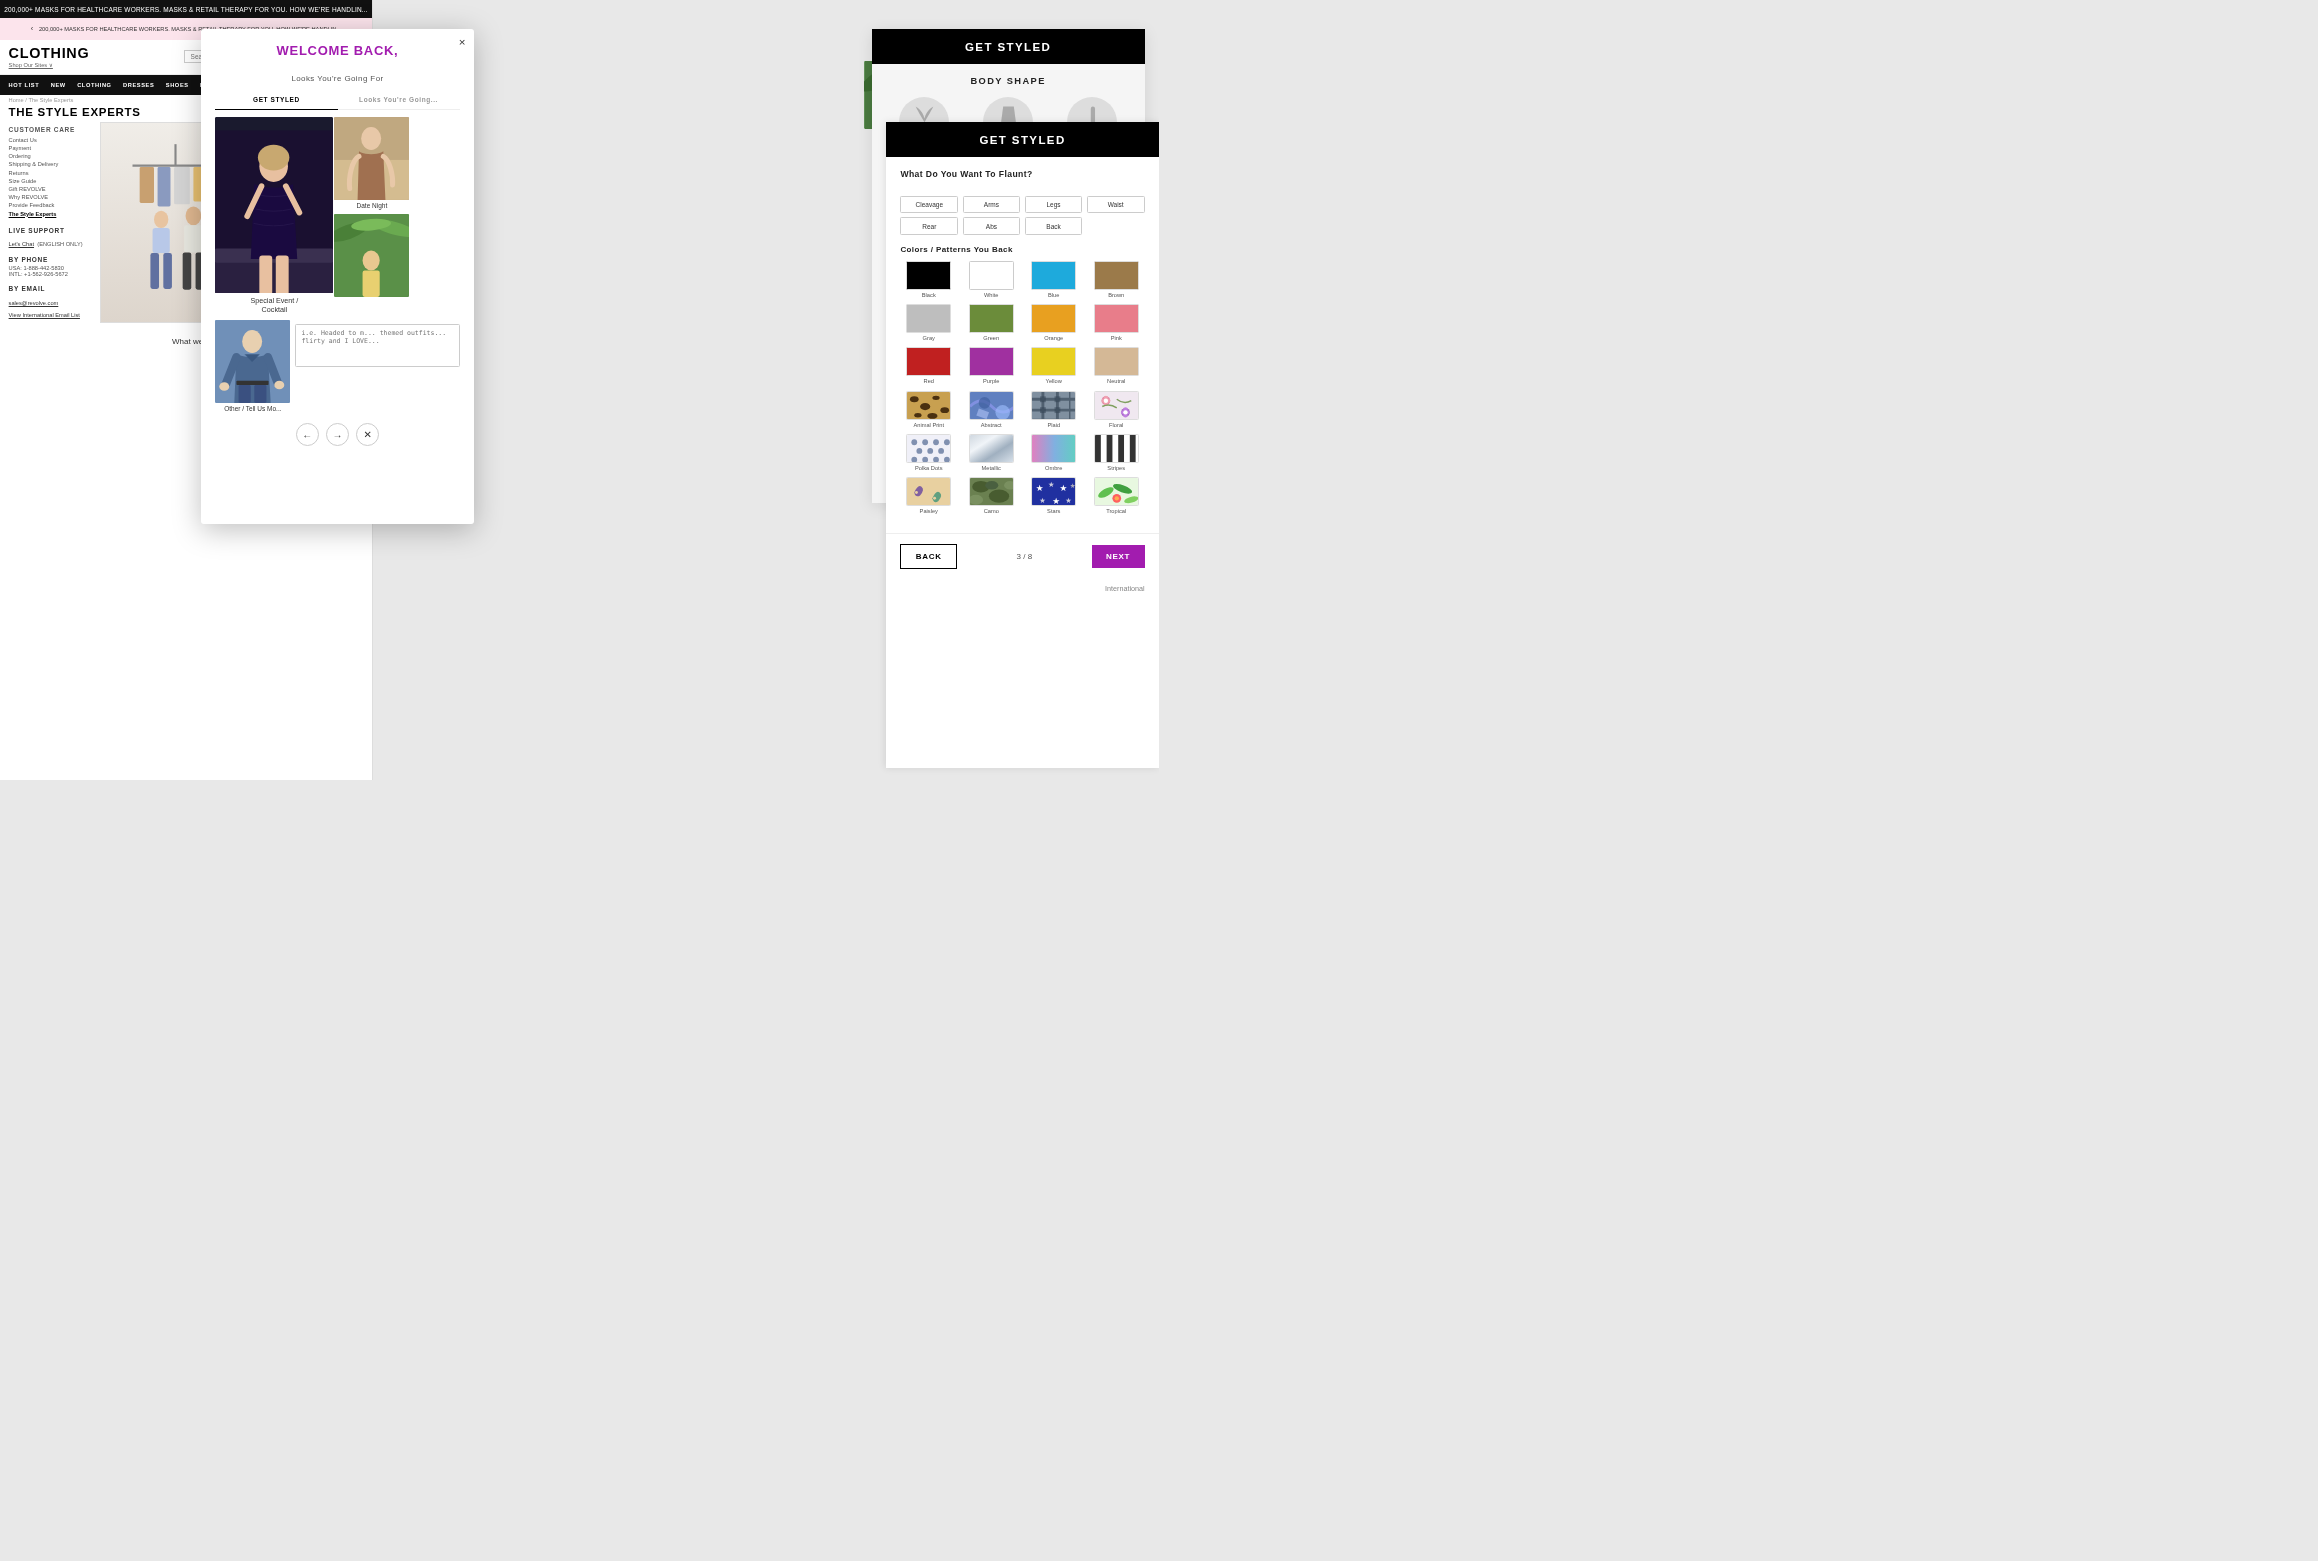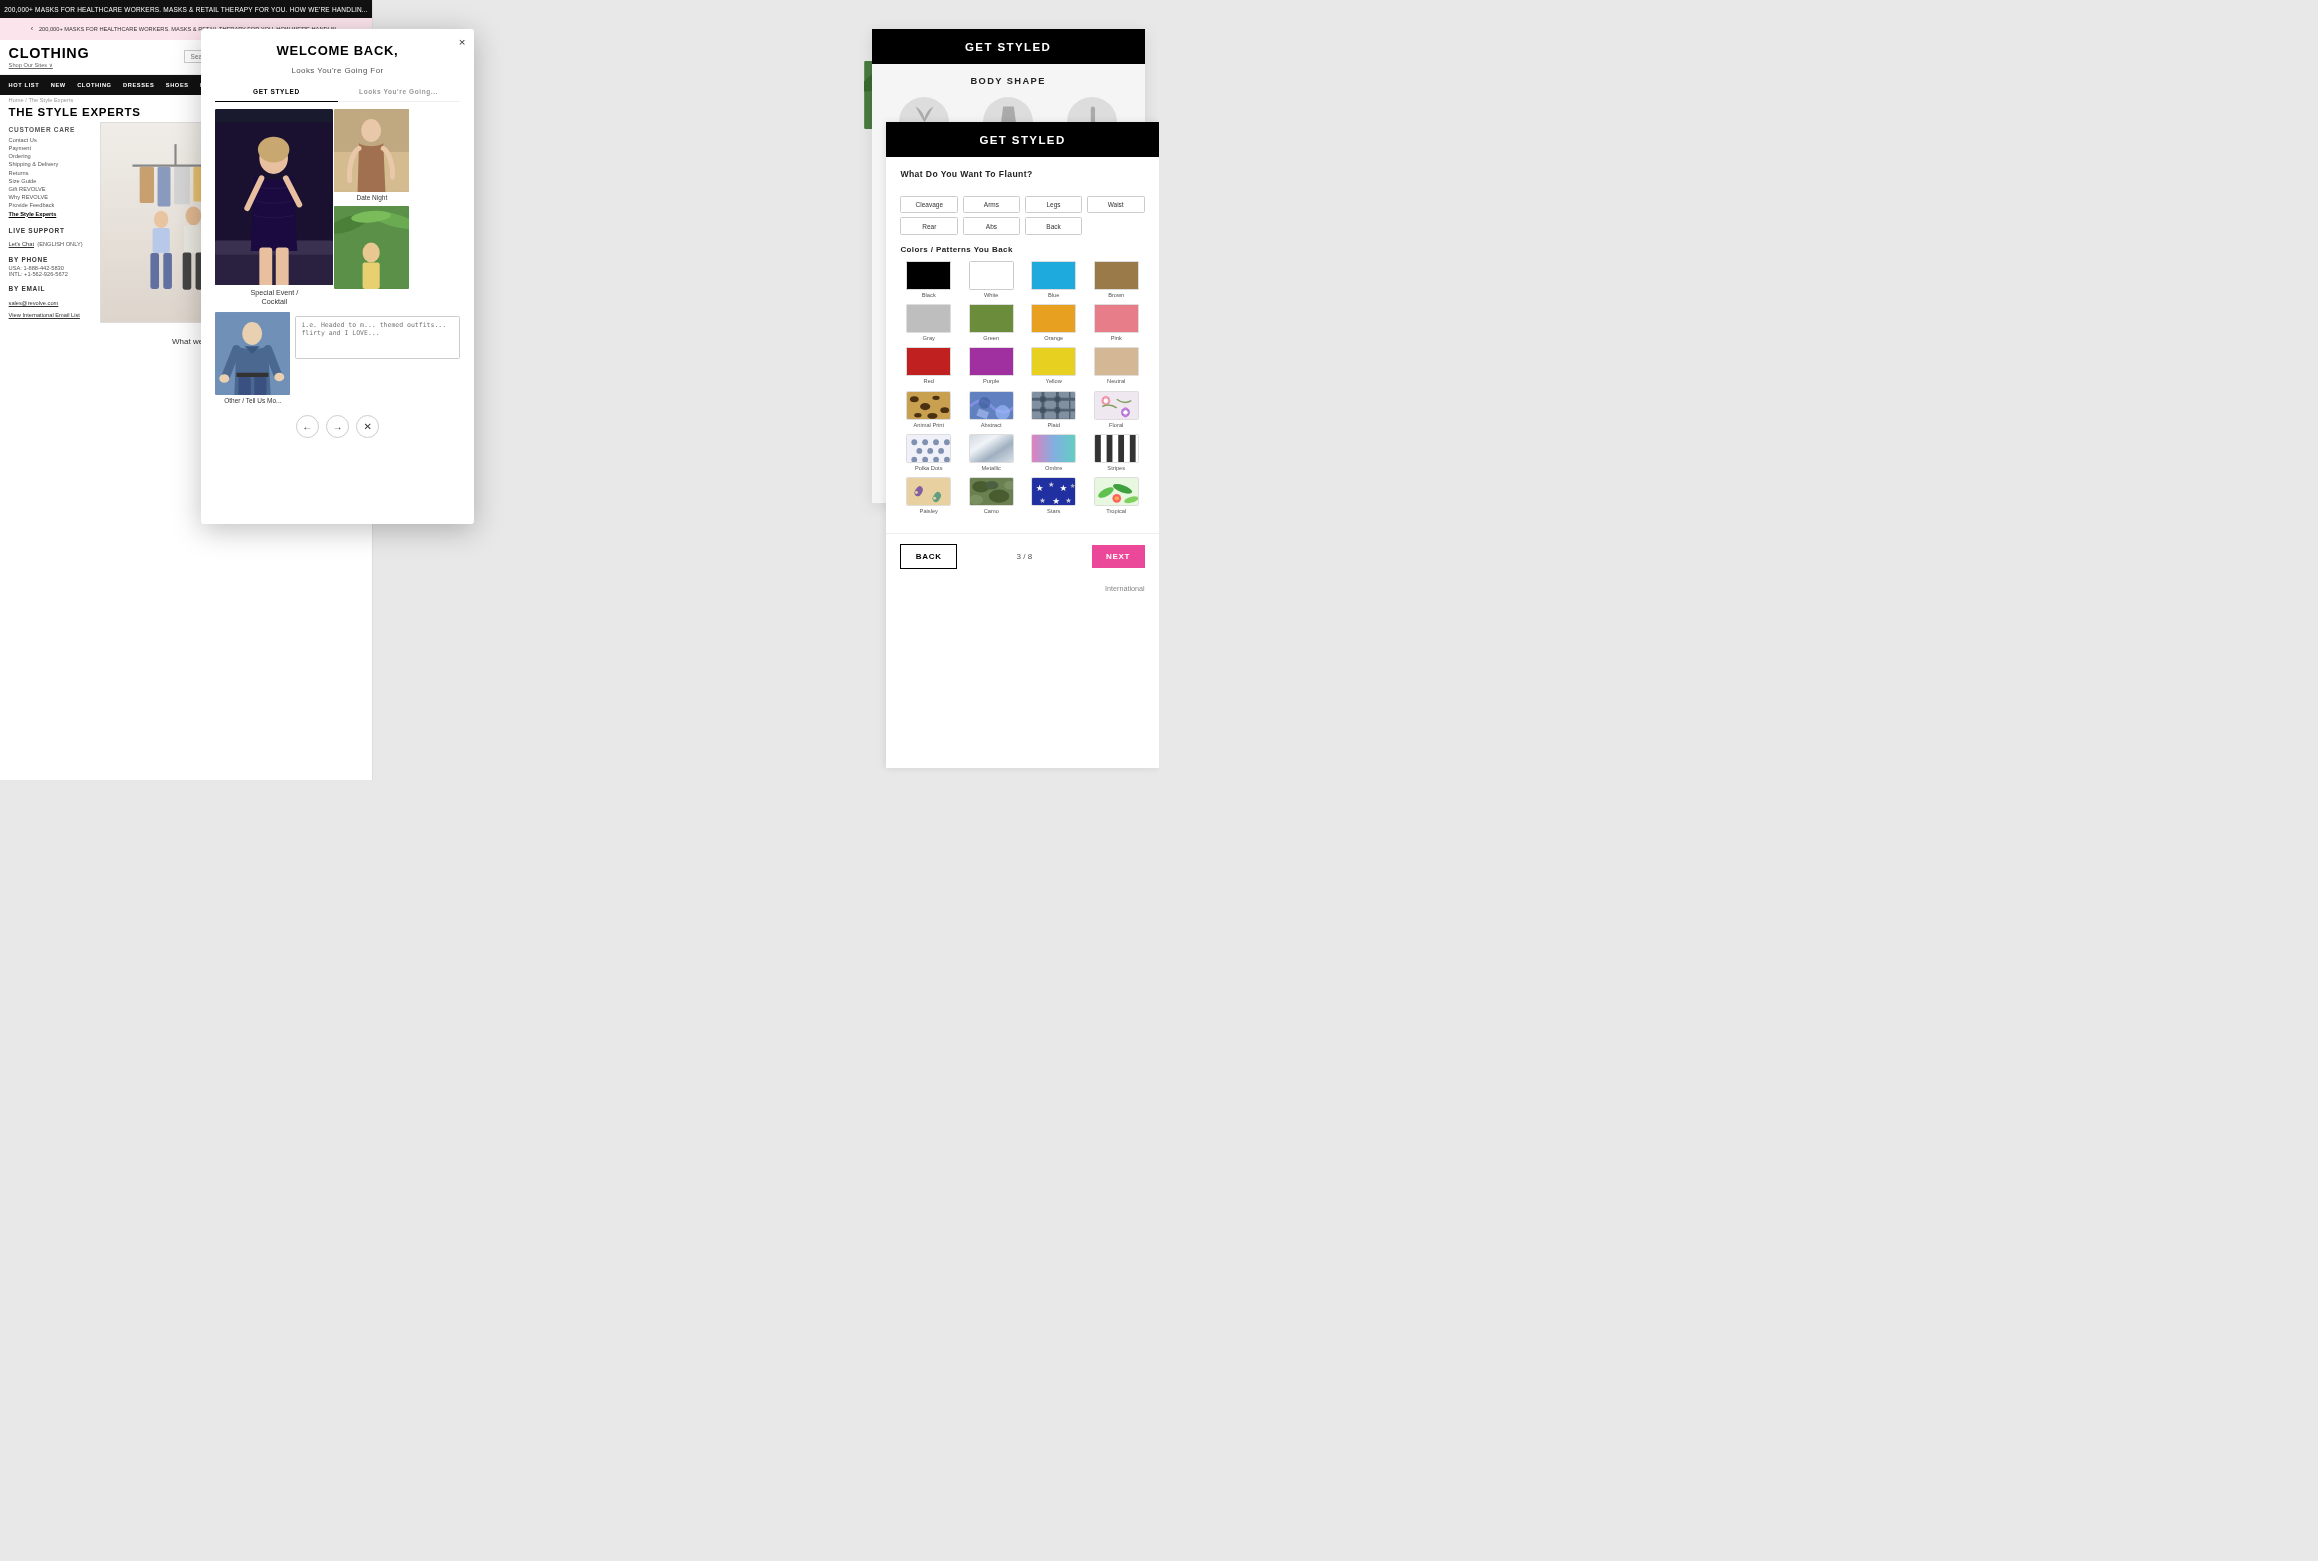--- a/index.html
+++ b/index.html
@@ -195,22 +195,22 @@
     }
 
     .welcome-modal-header {
       text-align: center;
       padding: 14.4px 14.4px 7.2px;
     }
     .welcome-modal-title {
       font-size: 13px;
       font-weight: 700;
       letter-spacing: 0.7px;
-      color: #000000;
-      margin-bottom: 8px;
+      color: #a21caf;
+      margin-bottom: 16px;
     }
     .welcome-modal-subtitle {
       font-size: 8px;
       color: #555;
       letter-spacing: 0.4px;
     }
 
     .welcome-modal-tabs {
       display: flex;
       border-bottom: 1.4px solid #eee;
@@ -419,21 +419,21 @@
       font-size: 8px;
       font-weight: 700;
       letter-spacing: 0.7px;
       cursor: pointer;
     }
     .footer-progress {
       font-size: 8px;
       color: #555;
     }
     .footer-btn-next {
-      background: #ec4899;
+      background: #a21caf;
       color: #fff;
       padding: 7.2px 14.4px;
       font-size: 8px;
       font-weight: 700;
       letter-spacing: 0.7px;
       cursor: pointer;
       border: none;
     }
 
     

